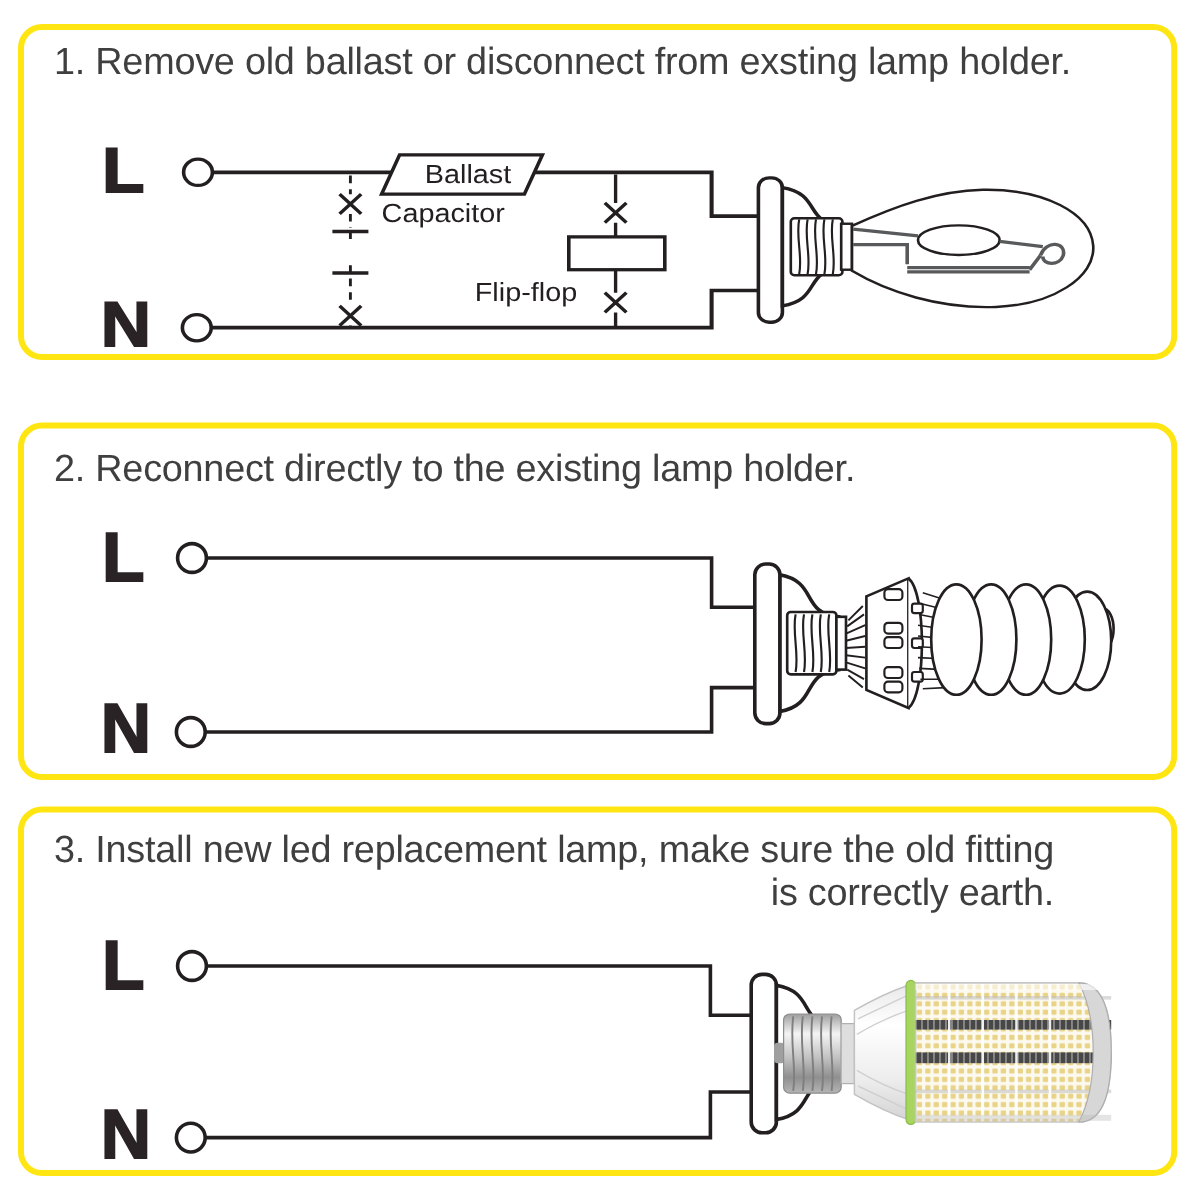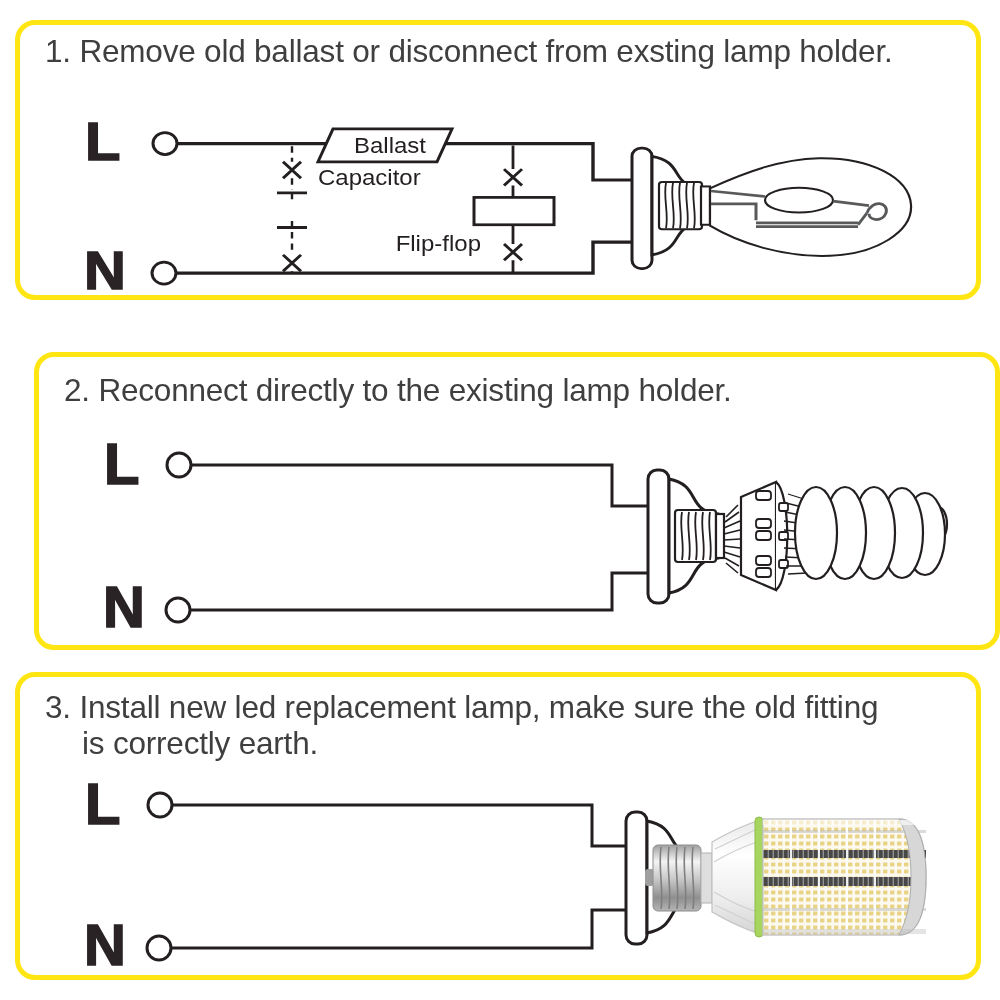--- a/index.html
+++ b/index.html
@@ -1,22 +1,22 @@
 <!DOCTYPE html>
 <html><head>
 <meta charset="utf-8">
 <style>
   html,body{margin:0;padding:0;background:#ffffff;}
   body{width:1000px;height:1000px;font-family:"Liberation Sans",sans-serif;}
   .canvas{position:relative;width:1000px;height:1000px;background:#fff;overflow:hidden;}
   .panel{position:absolute;left:15px;width:966px;border:5px solid #ffe512;border-radius:20px;
          background:#fff;box-sizing:border-box;}
   #panel1{top:20px;height:280px;}
-  #panel2{top:352px;height:298px;margin-left:19px;}
-  #panel3{top:672px;height:308px;}
+  #panel2{top:352px;height:298px;}
+  #panel3{top:672px;height:308px;text-align:right;}
   .title{position:absolute;left:25px;top:8px;color:#3f3f3f;font-size:31.5px;line-height:36px;
          white-space:nowrap;letter-spacing:-0.2px;z-index:2;}
   #panel2 .title{top:15px;}
   #panel3 .title{top:12px;}
   .title .t2{margin-left:37px;}
   svg.diagram{position:absolute;left:0;top:0;width:100%;height:100%;display:block;}
   
   .term{fill:#fff;stroke:#231f20;stroke-width:3;}
   .wire{fill:none;stroke:#231f20;stroke-width:3.4;}
   .wire2{fill:none;stroke:#231f20;stroke-width:3;}

